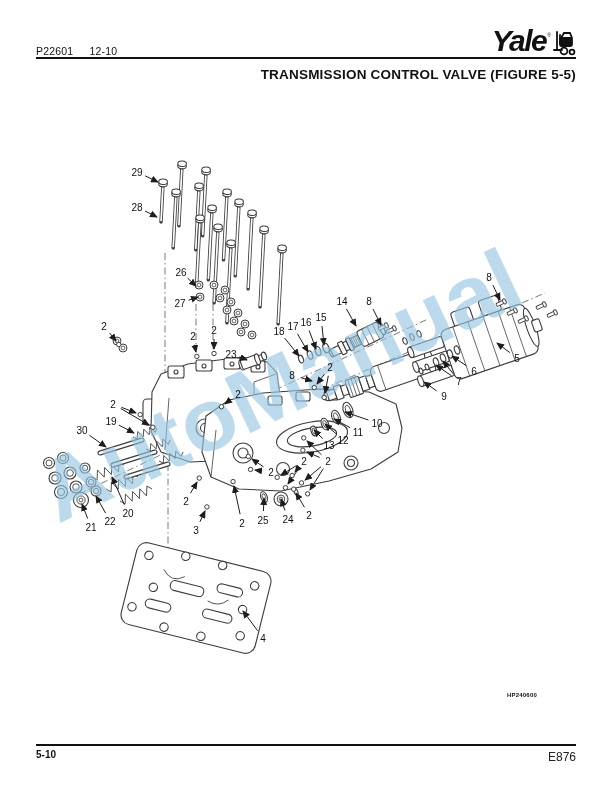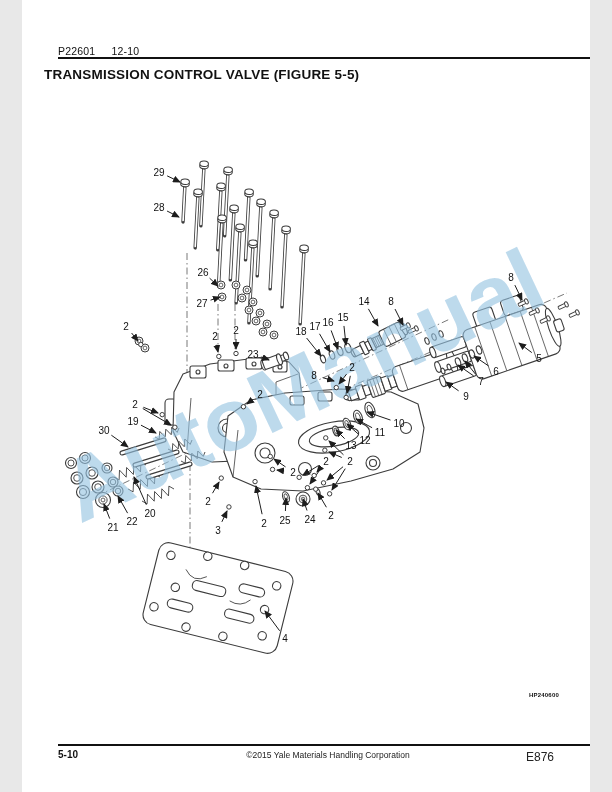--- a/index.html
+++ b/index.html
@@ -1,46 +1,61 @@
 <!DOCTYPE html>
 <html><head>
 <meta charset="utf-8">
 <style>
   html,body{margin:0;padding:0;background:#e8e8e8;}
   .page{
-    position:relative;width:568px;height:792px;margin:0 auto;background:#ffffff;
+    position:relative;width:612px;height:792px;margin:0 auto;background:#ffffff;
     font-family:"Liberation Sans",sans-serif;color:#111;overflow:hidden;
   }
   .doc-id{position:absolute;left:36px;top:45px;font-size:10.5px;letter-spacing:.2px;white-space:nowrap;}
   .doc-id .rev{margin-left:16px;}
   .head-rule{position:absolute;left:36px;width:540px;top:57px;height:2.2px;background:#111;}
   .logo{position:absolute;right:36px;top:26px;display:flex;align-items:flex-end;}
   .logo-text{font-size:30px;line-height:30px;font-weight:bold;font-style:italic;letter-spacing:-1.5px;color:#111;}
   .logo-reg{font-size:5px;vertical-align:top;position:relative;top:-18px;left:1px;}
   .logo-truck{width:24px;height:27px;margin-left:2px;margin-bottom:0px;}
-  .title{position:absolute;top:67px;left:22px;width:540px;text-align:left;
+  .title{position:absolute;top:67px;left:36px;width:540px;text-align:right;
     font-size:13.5px;font-weight:bold;letter-spacing:.2px;}
   .diagram-wrap{position:absolute;inset:0;}
   svg.diagram{position:absolute;left:0;top:0;}
   .hp-number{position:absolute;left:492px;top:692px;width:60px;text-align:center;
     font-size:6px;font-weight:bold;letter-spacing:.2px;}
   .foot-rule{position:absolute;left:36px;width:540px;top:744px;height:1.8px;background:#111;}
   .foot-left{position:absolute;left:36px;top:749px;font-size:10px;font-weight:bold;}
   .foot-center{position:absolute;left:36px;width:540px;top:750px;text-align:center;font-size:8.5px;color:#222;}
   .foot-right{position:absolute;right:36px;top:750px;font-size:12px;color:#222;}
 </style>
 </head>
 <body>
 
 <div class="page">
 
   <div class="doc-id">
     <span>P22601</span><span class="rev">12-10</span>
   </div>
 
+  <div class="logo">
+    <span class="logo-text">Yale</span>
+      <span class="logo-reg">®</span>
+    <svg class="logo-truck" viewBox="0 0 24 27">
+      <g fill="none" stroke="#111" stroke-width="1.8" stroke-linecap="round">
+        <path d="M5,3 V21"></path>
+        <path d="M2,21 H10"></path>
+        <path d="M8,6 L8,14"></path>
+        <rect x="8" y="9" width="12" height="8" rx="1.5" fill="#111"></rect>
+        <path d="M9,9 L12,4 L18,4 L20,9"></path>
+      </g>
+      <circle cx="12" cy="22" r="3.4" fill="none" stroke="#111" stroke-width="1.8"></circle>
+      <circle cx="20" cy="23" r="2.4" fill="none" stroke="#111" stroke-width="1.8"></circle>
+    </svg>
+  </div>
 
   <div class="head-rule"></div>
 
   <div class="title">TRANSMISSION CONTROL VALVE (FIGURE 5-5)</div>
 
   <div class="diagram-wrap">
     <svg class="diagram" width="612" height="792" viewBox="0 0 612 792">
       <defs>
         <marker id="arw" markerWidth="8" markerHeight="7" refX="7" refY="3.5" orient="auto" markerUnits="userSpaceOnUse">
           <path d="M0,0 L8,3.5 L0,7 Z" fill="#1d1d1d"></path>
@@ -666,15 +681,14 @@
             <text x="263" y="638" text-anchor="middle" dominant-baseline="central" font-size="10" fill="#111111" font-family="Liberation Sans, sans-serif">4</text>
           </g>
         </g>
     </svg>
   </div>
 
   <div class="hp-number">HP240600</div>
 
   <div class="foot-rule"></div>
   <div class="foot-left">5-10</div>
-  <div class="foot-center">©2015 Yale Materials Handling Corporation</div>
   <div class="foot-right">E876</div>
 </div>
 
 </body></html>

